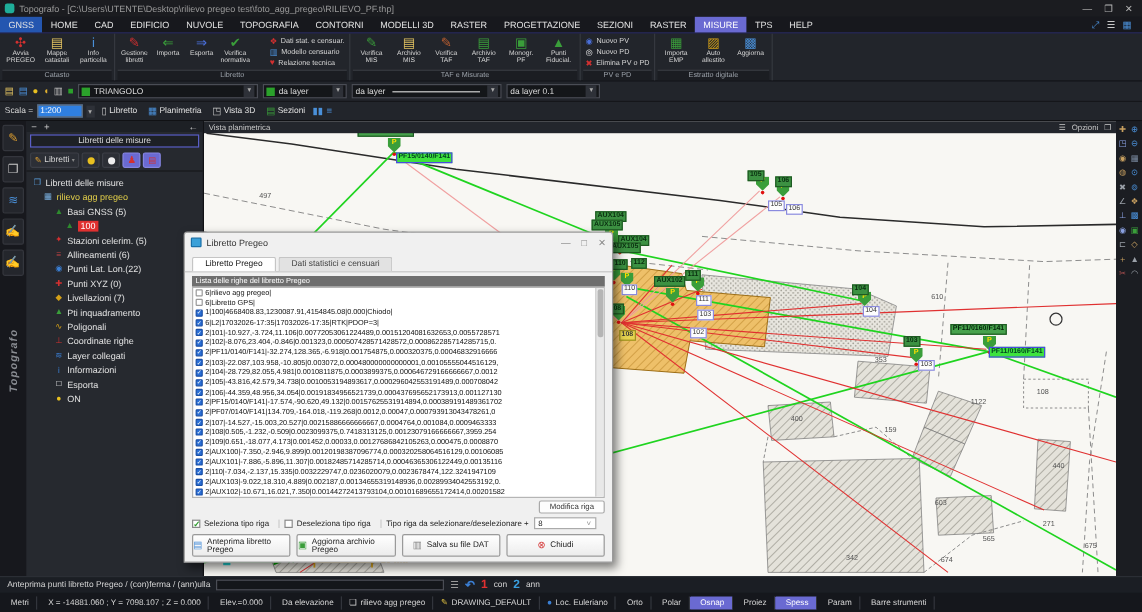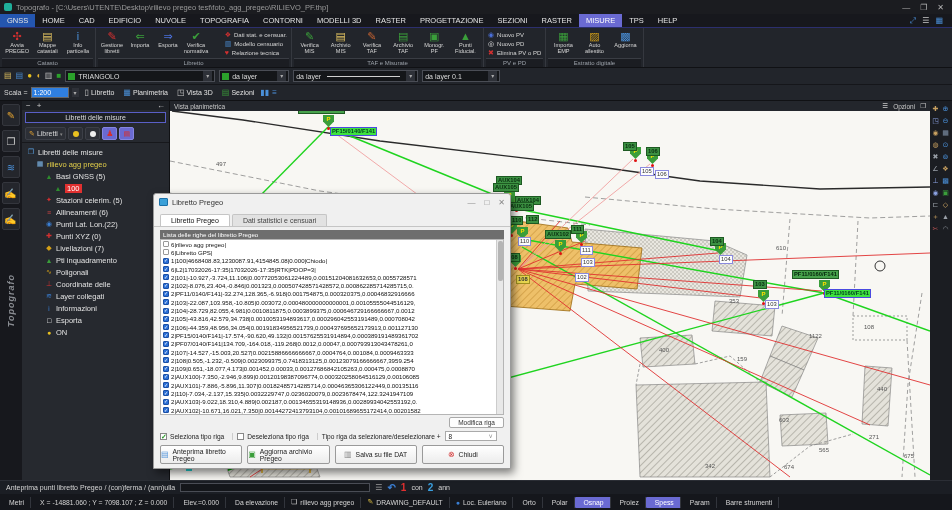--- a/index.html
+++ b/index.html
@@ -457,21 +457,21 @@
         <div class="titem" style="padding-left: 23px;">
           <span class="tic" style="color:#3a9e3a">▲</span>
           <span class="tlab">Pti inquadramento</span>
         </div>
         <div class="titem" style="padding-left: 23px;">
           <span class="tic" style="color:#d4a017">∿</span>
           <span class="tlab">Poligonali</span>
         </div>
         <div class="titem" style="padding-left: 23px;">
           <span class="tic" style="color:#d33030">⊥</span>
-          <span class="tlab">Coordinate delle</span>
+          <span class="tlab">Coordinate righe</span>
         </div>
         <div class="titem" style="padding-left: 23px;">
           <span class="tic" style="color:#3a7fd4">≋</span>
           <span class="tlab">Layer collegati</span>
         </div>
         <div class="titem" style="padding-left: 23px;">
           <span class="tic" style="color:#3a7fd4">ℹ</span>
           <span class="tlab">Informazioni</span>
         </div>
         <div class="titem" style="padding-left: 23px;">

